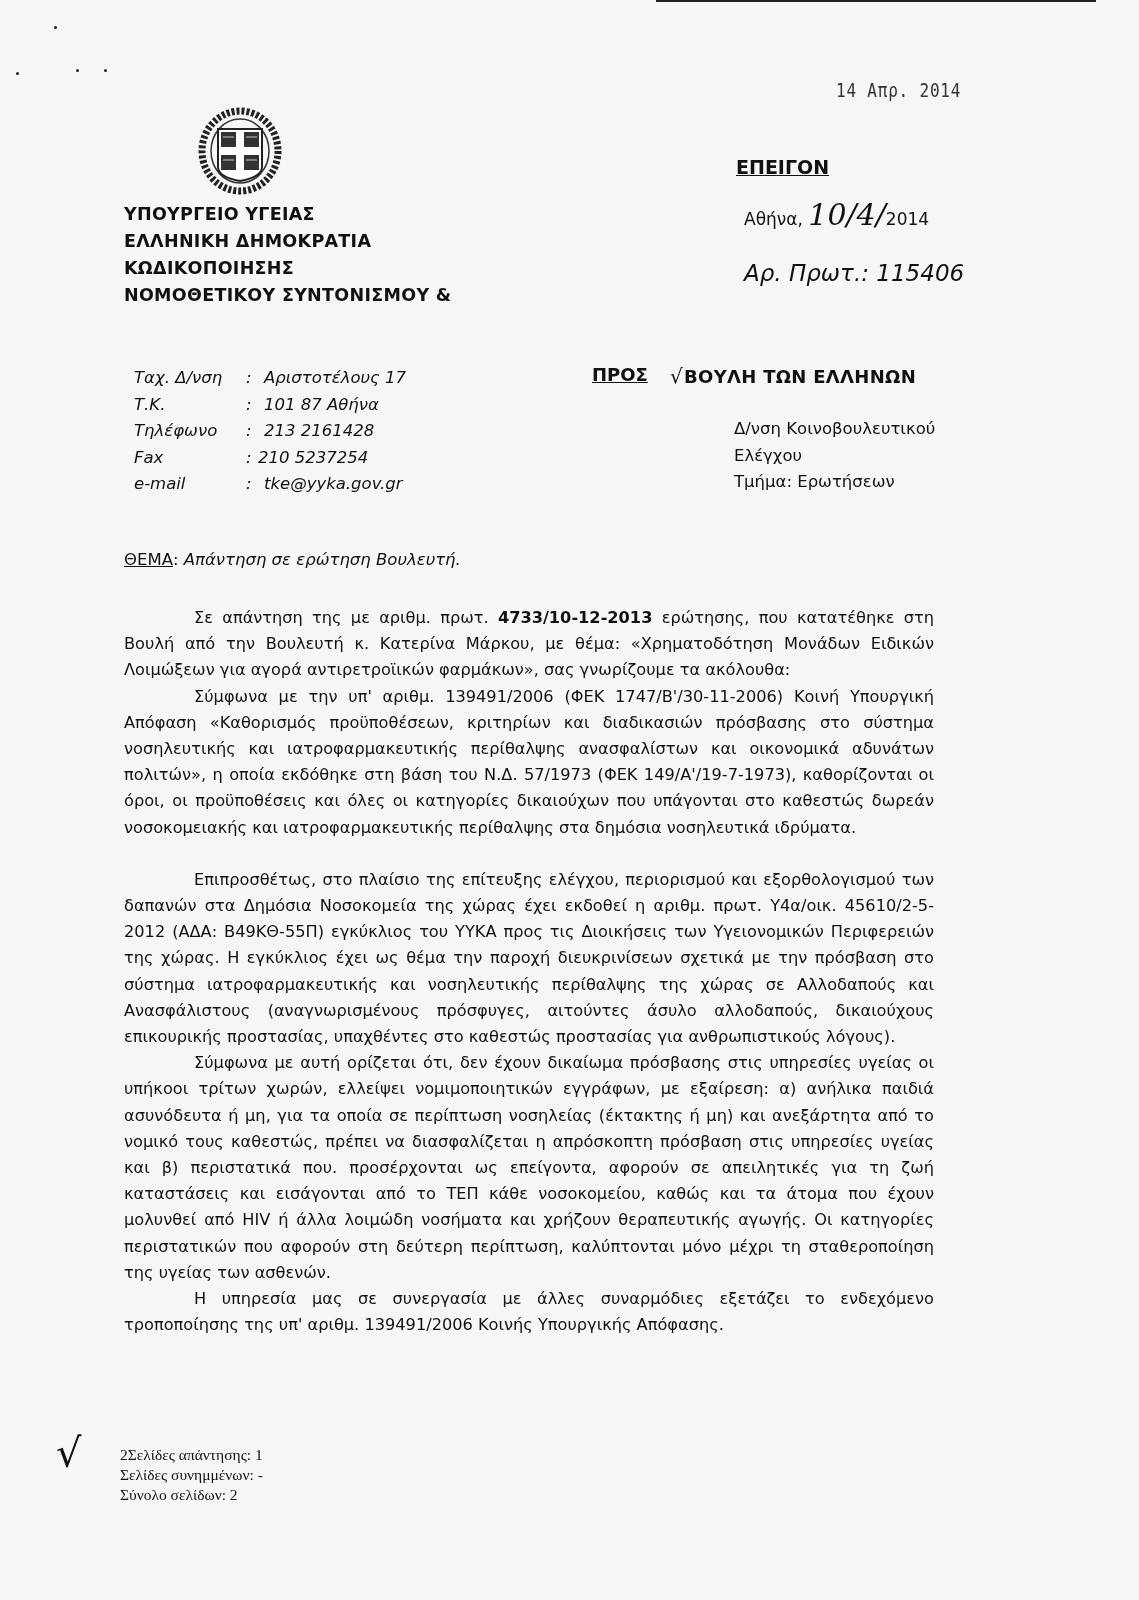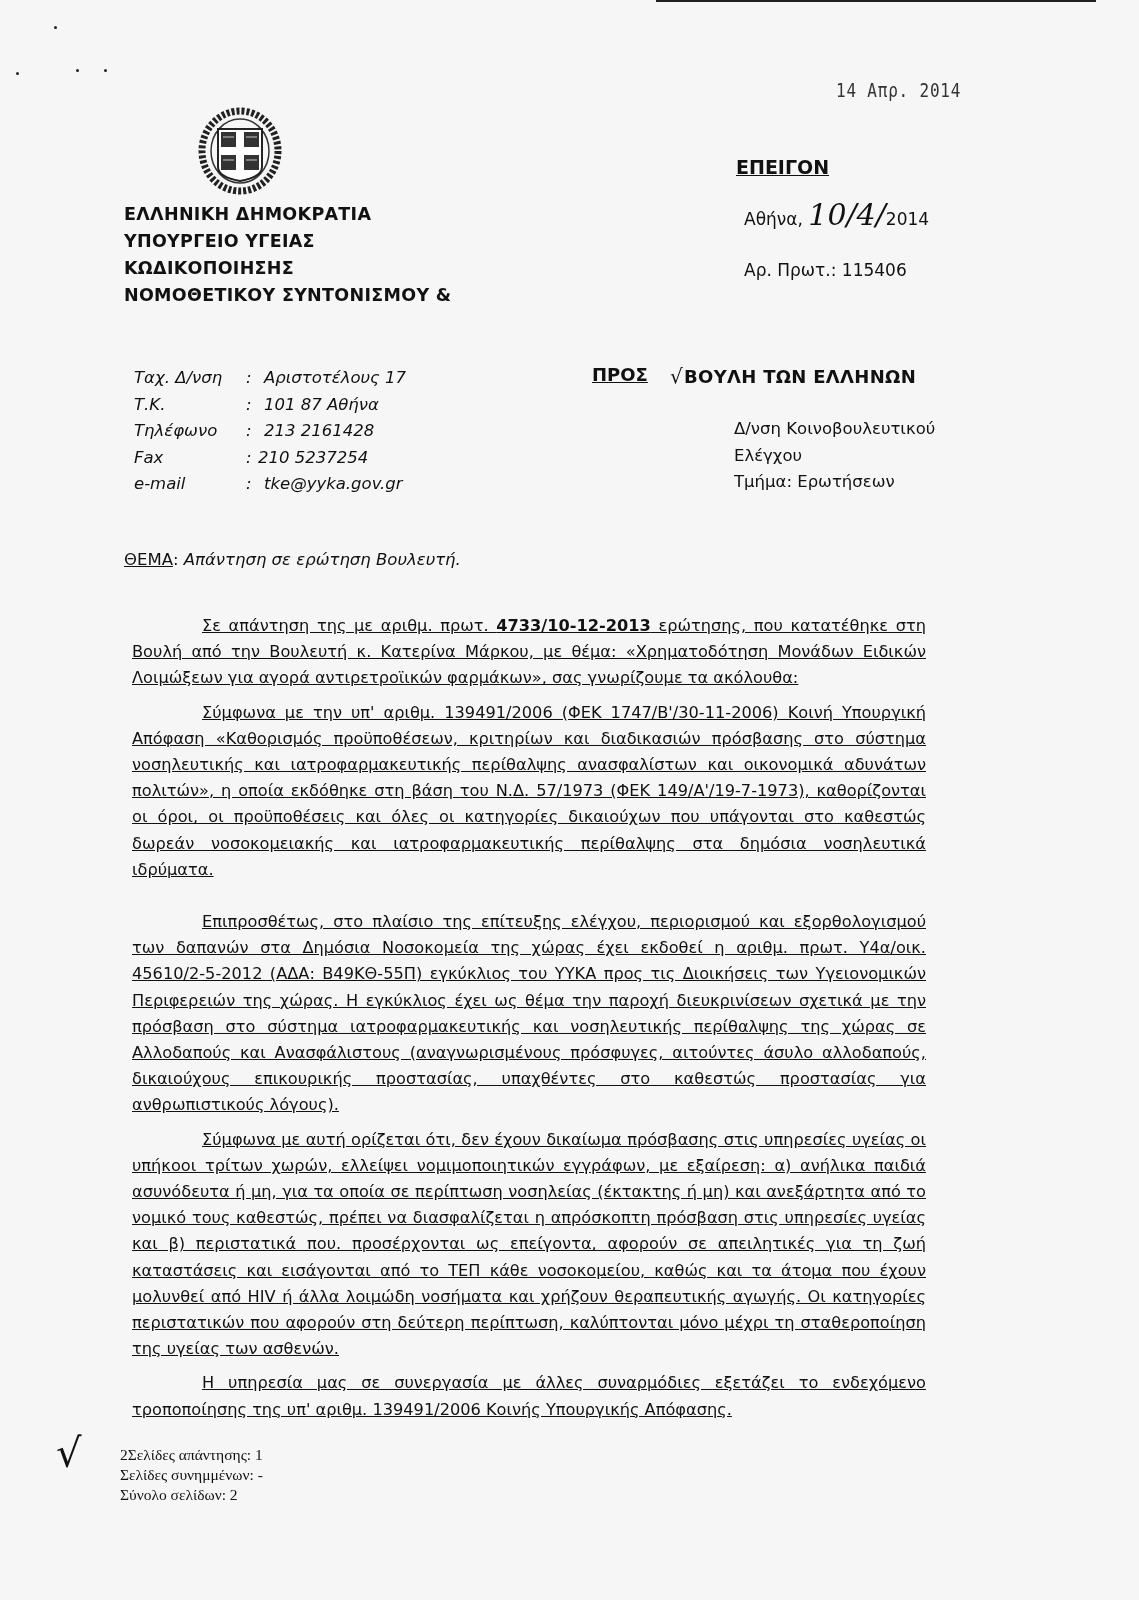--- a/index.html
+++ b/index.html
@@ -30,21 +30,21 @@
     }
     .urgent {
       left: 736px; top: 156px; font-size: 19px; font-weight: bold;
       text-decoration: underline;
     }
     .dateline { left: 744px; top: 205px; font-size: 17px; }
     .dateline .hand {
       font-family: "DejaVu Serif", serif; font-style: italic;
       font-size: 30px; line-height: 20px; margin-top: 33px;
     }
-    .protocol { left: 744px; top: 260px; font-size: 17px; }
+    .protocol { left: 744px; top: 260px; font-size: 23px; font-style: italic; }
     .contact {
       left: 134px; top: 365px; font-size: 16.5px; line-height: 26.5px;
     }
     .contact .row { display: flex; font-style: italic; }
     .contact .lbl { width: 112px; }
     .contact .sep { width: 18px; }
     .to-lbl {
       left: 592px; top: 364px; font-size: 18px; font-weight: bold;
       text-decoration: underline;
     }
@@ -59,21 +59,21 @@
     .subject {
       left: 124px; top: 550px; font-size: 16.5px; font-weight: normal;
     }
     .subject .key { text-decoration: underline; }
     .subject .val { font-style: italic; }
     .body {
       left: 124px; top: 605px; width: 810px;
       font-size: 16.2px; line-height: 26.2px;
       text-align: justify;
     }
-    .body p { margin: 8px; text-indent: 70px; text-decoration: underline; }
+    .body p { margin: 0; text-indent: 70px; }
     .body p.gap { margin-top: 26px; }
     .body .b { font-weight: bold; }
     .footer {
       left: 120px; top: 1445px;
       font-family: "Liberation Serif", serif;
       font-size: 15.5px; line-height: 20px;
     }
     .checkmark {
       left: 56px; top: 1430px;
       font-family: "DejaVu Serif", serif; font-size: 40px;
@@ -98,22 +98,22 @@
   <rect x="46" y="25" width="15" height="15" fill="#333"></rect>
   <rect x="23" y="48" width="15" height="15" fill="#333"></rect>
   <rect x="46" y="48" width="15" height="15" fill="#333"></rect>
   <line x1="25" y1="30" x2="36" y2="30" stroke="#ccc" stroke-width="1"></line>
   <line x1="48" y1="30" x2="59" y2="30" stroke="#ccc" stroke-width="1"></line>
   <line x1="25" y1="53" x2="36" y2="53" stroke="#ccc" stroke-width="1"></line>
   <line x1="48" y1="53" x2="59" y2="53" stroke="#ccc" stroke-width="1"></line>
 </svg>
 
 <div class="abs hdr">
+  <div>ΥΠΟΥΡΓΕΙΟ ΥΓΕΙΑΣ</div>
   <div>ΕΛΛΗΝΙΚΗ ΔΗΜΟΚΡΑΤΙΑ</div>
-  <div>ΥΠΟΥΡΓΕΙΟ ΥΓΕΙΑΣ</div>
   <div>ΚΩΔΙΚΟΠΟΙΗΣΗΣ</div>
   <div>ΝΟΜΟΘΕΤΙΚΟΥ ΣΥΝΤΟΝΙΣΜΟΥ &amp;</div>
 </div>
 
 <div class="abs urgent">ΕΠΕΙΓΟΝ</div>
 <div class="abs dateline">
   <span>Αθήνα,</span>
   <span class="hand">10/4/</span><span>2014</span>
 </div>
 <div class="abs protocol">

